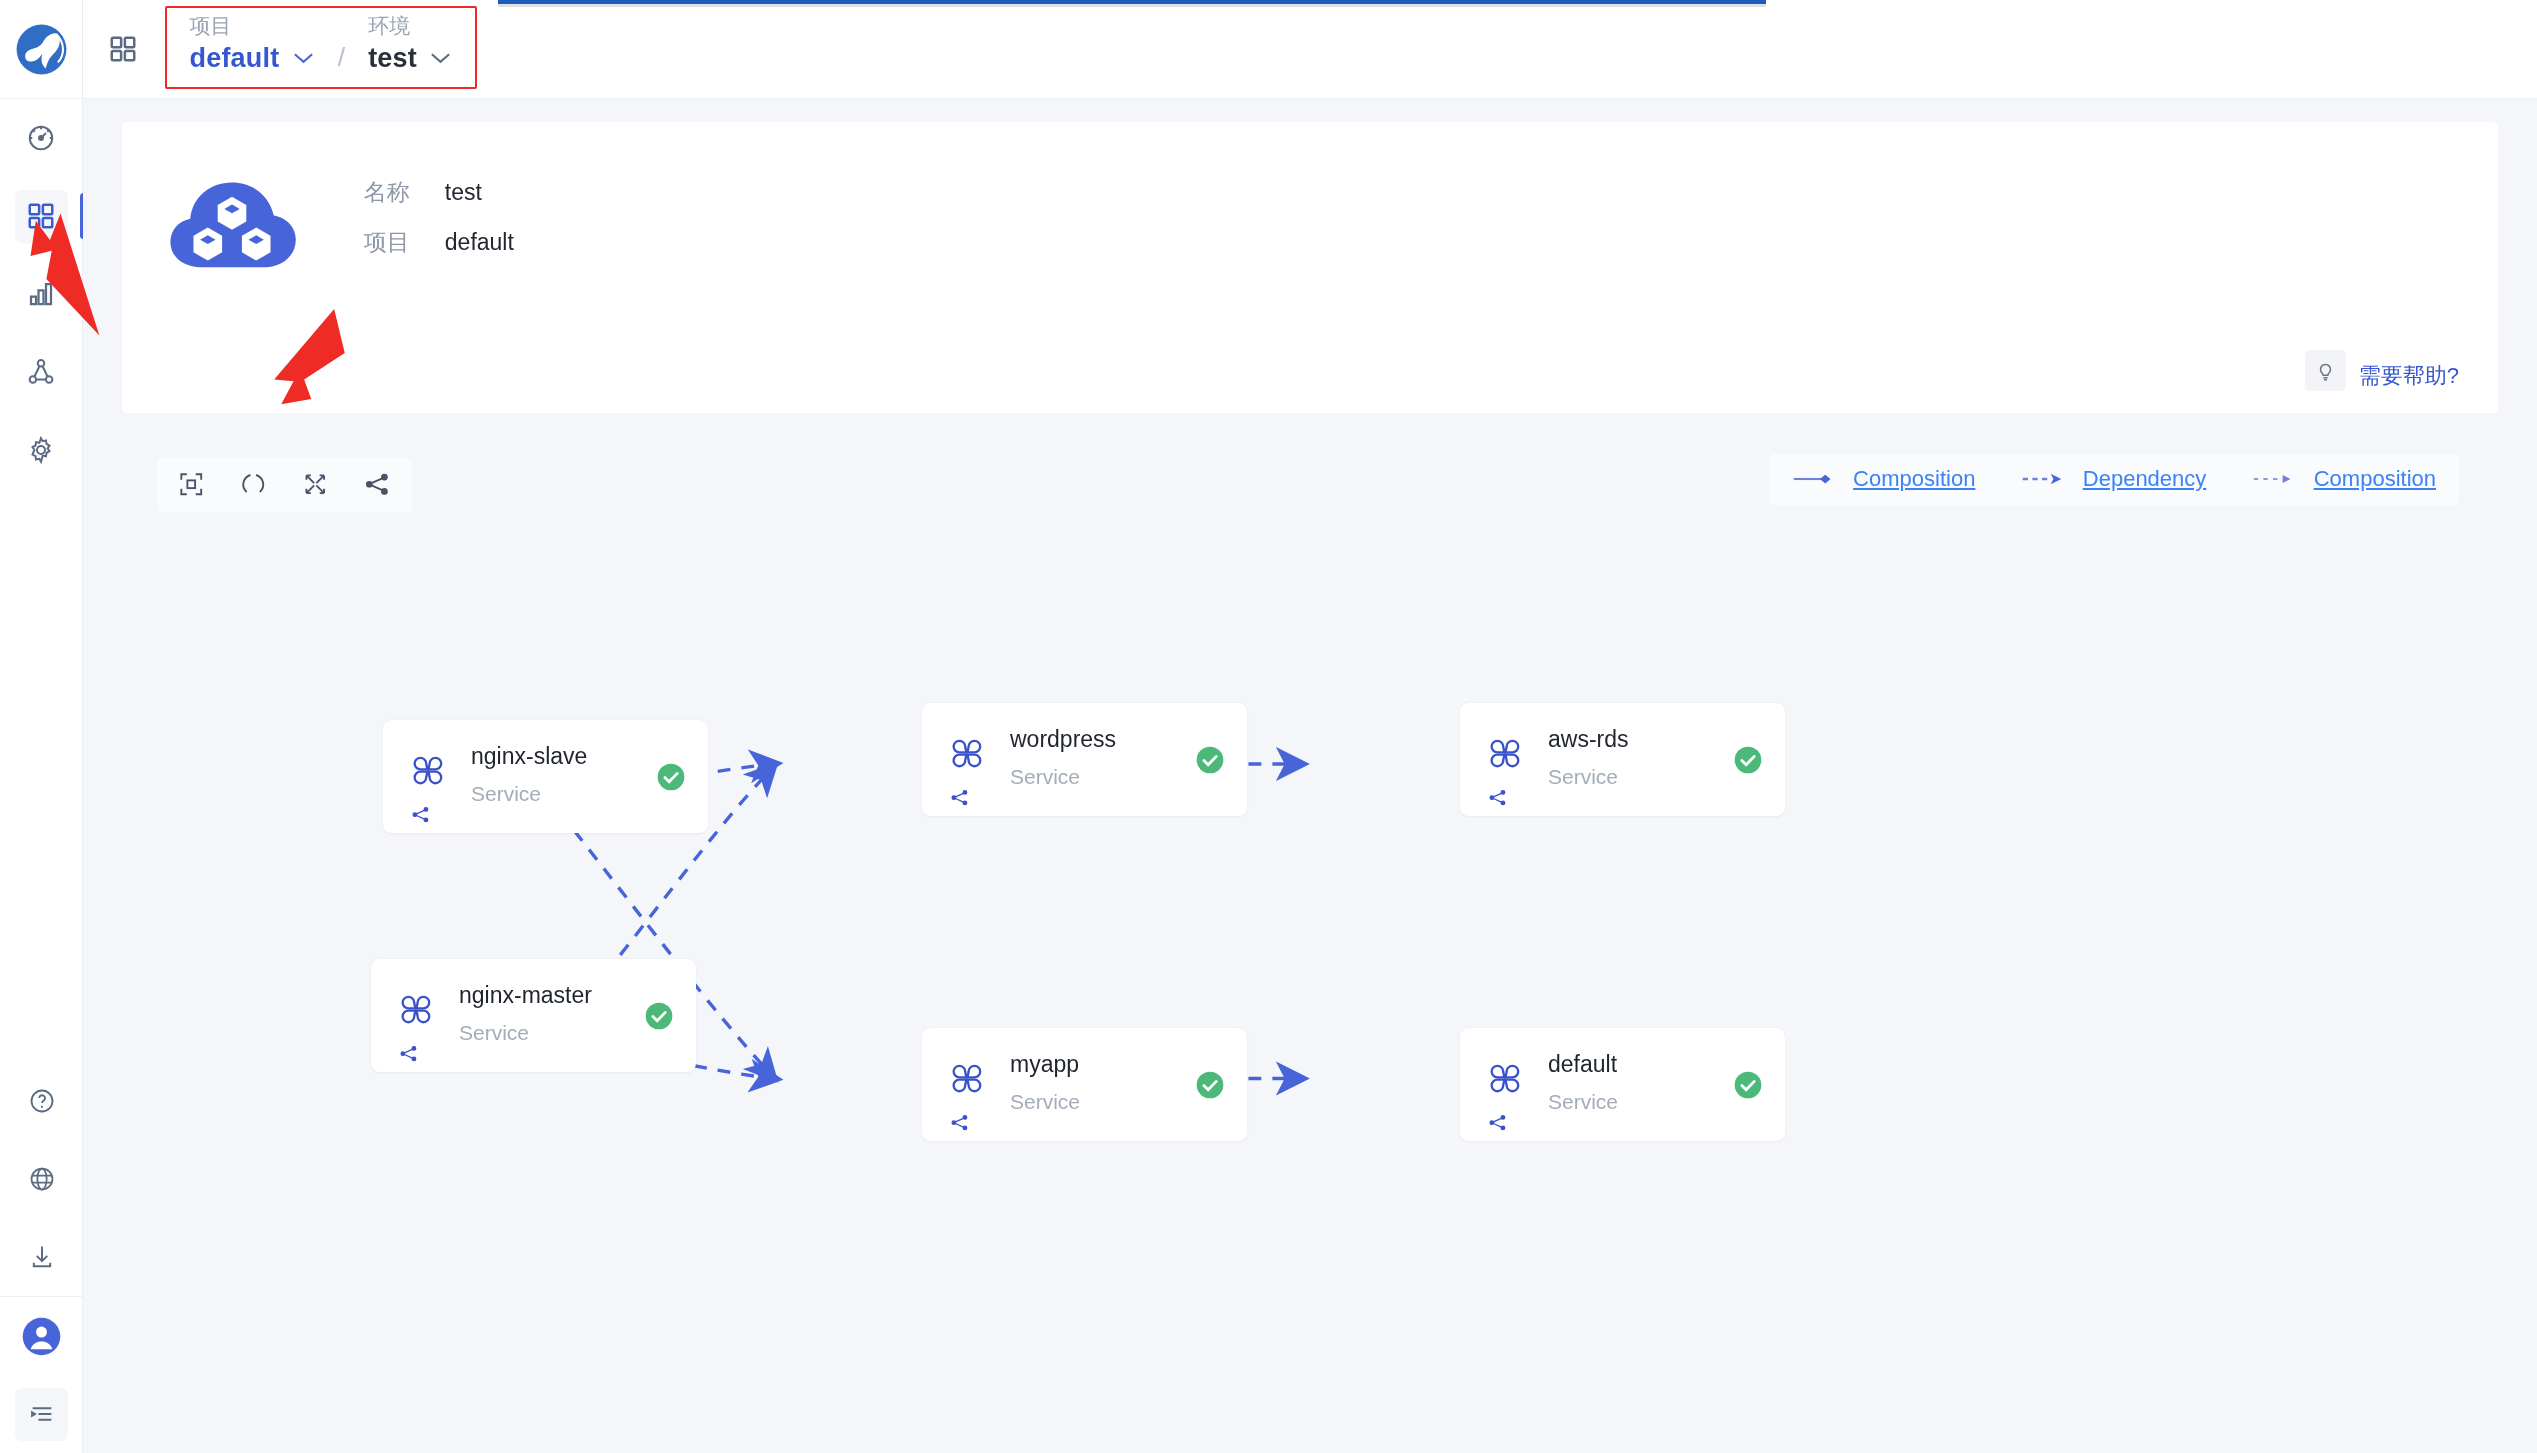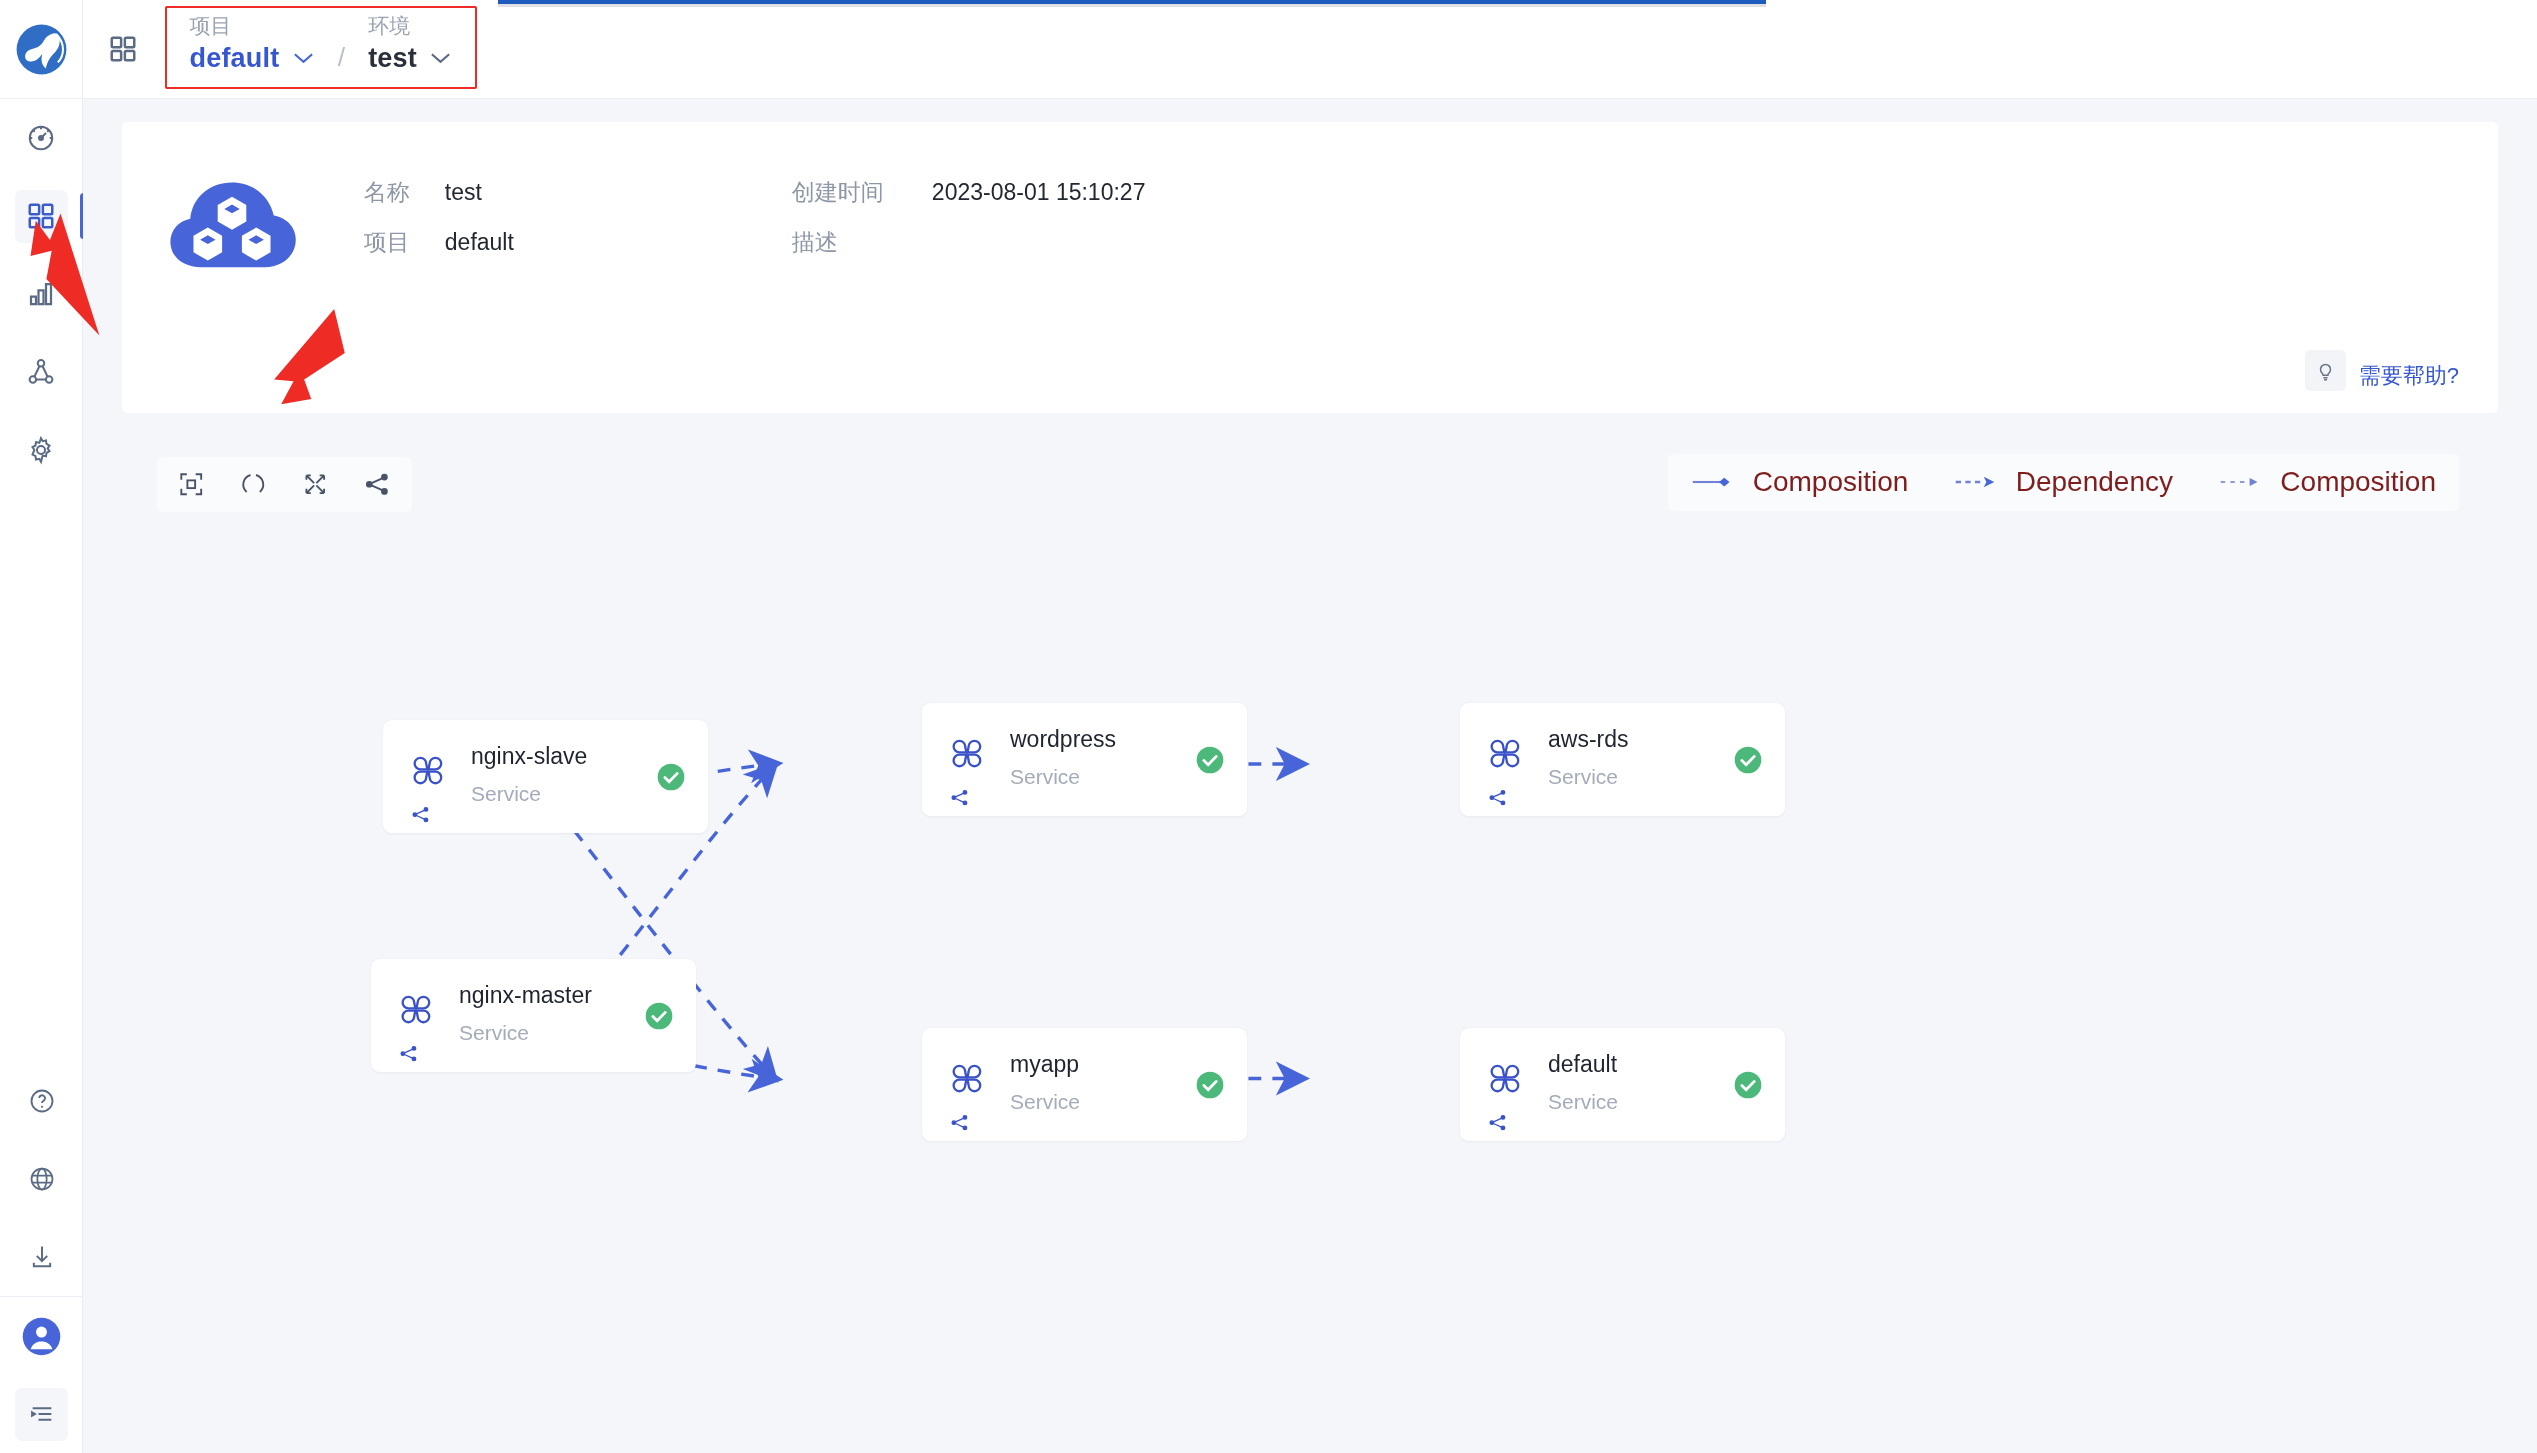--- a/index.html
+++ b/index.html
@@ -115,21 +115,21 @@
     background: #fafbfd; border-radius: 5.3px; padding: 10.6px 17.7px;
     display: flex; gap: 28px; align-items: center; color: #4a5366;
   }
   .tb-btn { width: 34px; height: 34px; display:flex; align-items:center; justify-content:center; cursor:pointer;}
   #graph-legend {
     position: absolute; right: 39px; top: 25px;
     background: #fafbfd; border-radius: 5.3px; padding: 12.4px 23px;
     display: flex; gap: 46px; align-items: center;
   }
   .legend-item { display: flex; align-items: center; gap: 12.4px; }
-  .legend-text { font-size: 28px; color: #7f1d1d; }
+  .legend-text { font-size: 22px; color: #3b82f6; text-decoration: underline; }
 
   #graph-canvas { position: absolute; inset: 0; }
 
   .node {
     position: absolute; background: #ffffff; border-radius: 8.8px;
     box-shadow: 0 0.9px 2.6px rgba(30,40,70,.06);
     width: 325px; height: 113px;
   }
   .node-ico { position: absolute; left: 26.5px; top: 32px; }
   .node-badge { position: absolute; left: 28px; top: 85px; }
@@ -310,30 +310,20 @@
           <div class="meta-row">
             <span class="meta-key">名称</span>
             <span class="meta-val">test</span>
           </div>
           <div class="meta-row">
             <span class="meta-key">项目</span>
             <span class="meta-val">default</span>
           </div>
         </div>
 
-        <div class="meta-col" id="meta-col-2">
-          <div class="meta-row">
-            <span class="meta-key wide">创建时间</span>
-            <span class="meta-val">2023-08-01 15:10:27</span>
-          </div>
-          <div class="meta-row">
-            <span class="meta-key wide">描述</span>
-            <span class="meta-val"></span>
-          </div>
-        </div>
       </div>
 
       <div id="help-wrap">
         <span id="help-bulb">
           <svg width="23" height="23" viewBox="0 0 24 24" fill="none" stroke="currentColor" stroke-width="1.6">
             <path d="M8.4 14.6a5.2 5.2 0 117.2 0c-.8.8-1.1 1.5-1.1 2.4h-5c0-.9-.3-1.6-1.1-2.4z"></path>
             <path d="M9.8 19.5h4.4M10.4 21.6h3.2"></path>
           </svg>
         </span>
         <span id="help-text">需要帮助?</span>

